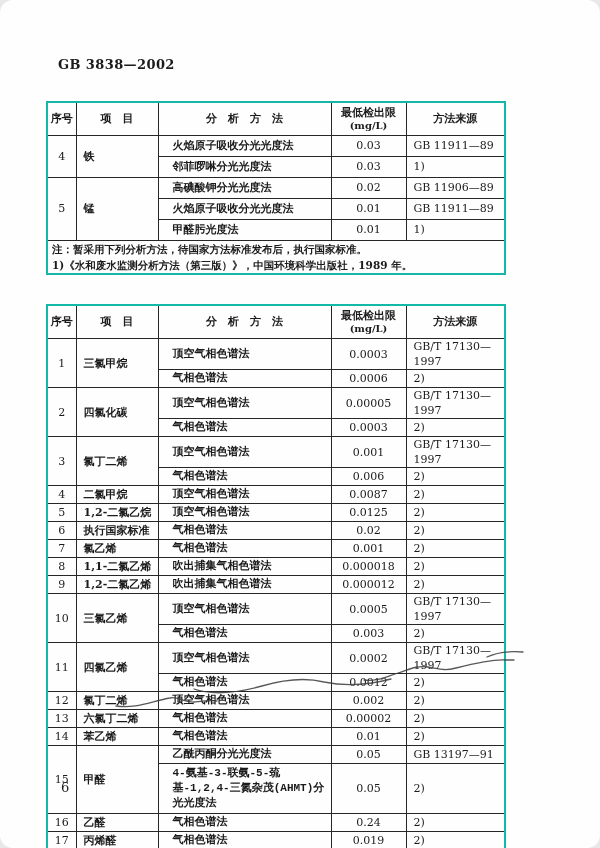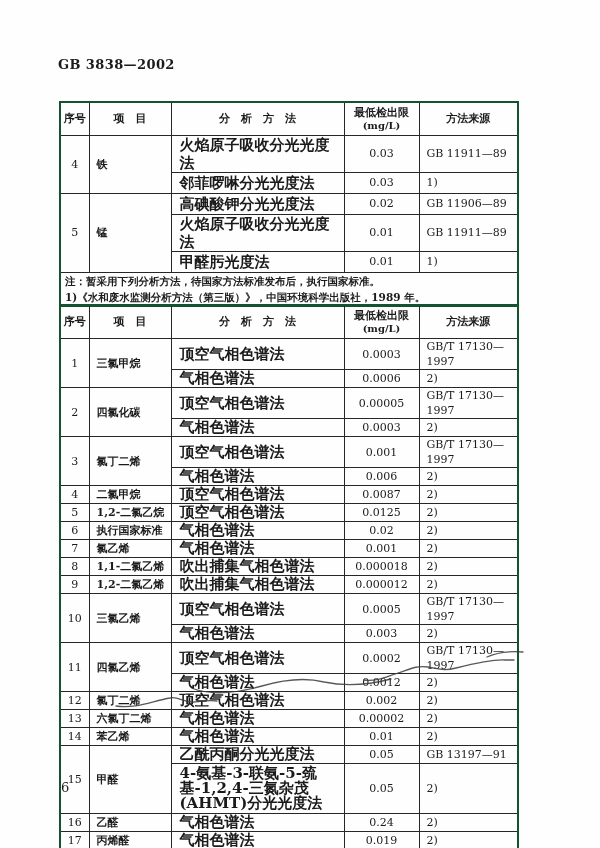--- a/index.html
+++ b/index.html
@@ -1,30 +1,30 @@
 <!DOCTYPE html>
 <html><head>
 <meta charset="utf-8">
 <style>
   html,body{margin:0;padding:0;background:#e8e8e8;}
   .page{position:relative;width:600px;height:848px;background:#fefefe;
-        font-family:"DejaVu Serif","DejaVu Sans",serif;color:#1b1b1b;overflow:hidden;margin:0 auto;}
+        font-family:"DejaVu Serif","DejaVu Sans",serif;color:#1b1b1b;overflow:hidden;margin:0 auto;border-radius:13px;}
   .doc-code{position:absolute;left:58px;top:57px;font-size:13px;font-weight:700;letter-spacing:.4px;}
   .continued{position:absolute;left:59px;top:83px;width:458px;text-align:right;padding-right:18px;
              box-sizing:border-box;font-size:12px;font-weight:700;}
-  table.t{position:absolute;left:59px;border-collapse:collapse;table-layout:fixed;width:458px;
-          border:2px solid #14532d;}
+  table.t{position:absolute;left:46px;border-collapse:collapse;table-layout:fixed;width:458px;
+          border:2px solid #14b8a6;}
   .t5{top:101px;}
   .t6{top:304px;}
   .t th,.t td{border:1px solid #262626;padding:0 4px;overflow:hidden;vertical-align:middle;}
   .t th{font-size:11px;font-weight:700;text-align:center;padding:3px 2px;line-height:1.25;}
   .t th .sub{font-size:10px;font-weight:700;}
   .t td.no{text-align:center;font-size:11px;font-weight:400;padding:0;}
   .t td.item{font-size:11px;font-weight:700;padding-left:7px;}
-  .t td.method{font-size:15px;font-weight:700;padding-left:8px;}
+  .t td.method{font-size:11px;font-weight:700;padding-left:14px;font-family:Liberation Mono, monospace;}
   .t td.limit{font-size:11px;text-align:center;}
   .t td.source{font-size:11px;padding-left:7px;}
   .t5 tr.r td{height:20px;line-height:18px;}
   .t6 tr.r td{height:17px;line-height:15px;}
   .t6 td.wrap2{line-height:13px;padding-top:2px;padding-bottom:2px;}
   .note-cell{font-size:10.5px;font-weight:700;padding:5px 6px 6px 18px;line-height:16px;}
   .caption{position:absolute;left:59px;top:283px;width:458px;text-align:center;
            font-size:12.5px;font-weight:700;letter-spacing:.5px;}
   .page-num{position:absolute;left:61px;top:780px;font-size:13px;}
   .ink{position:absolute;left:0;top:0;pointer-events:none;}

